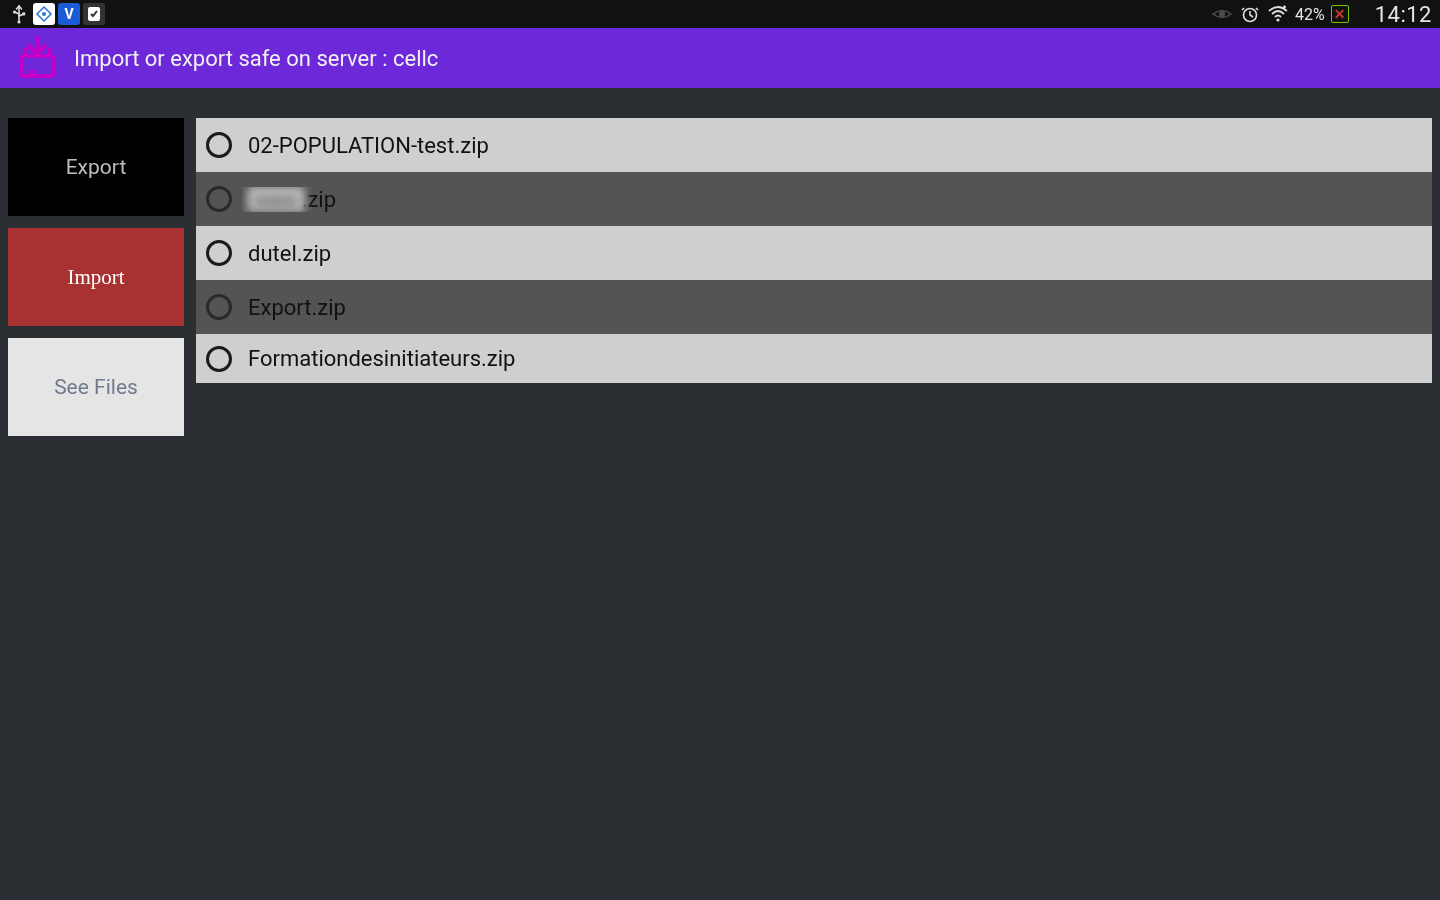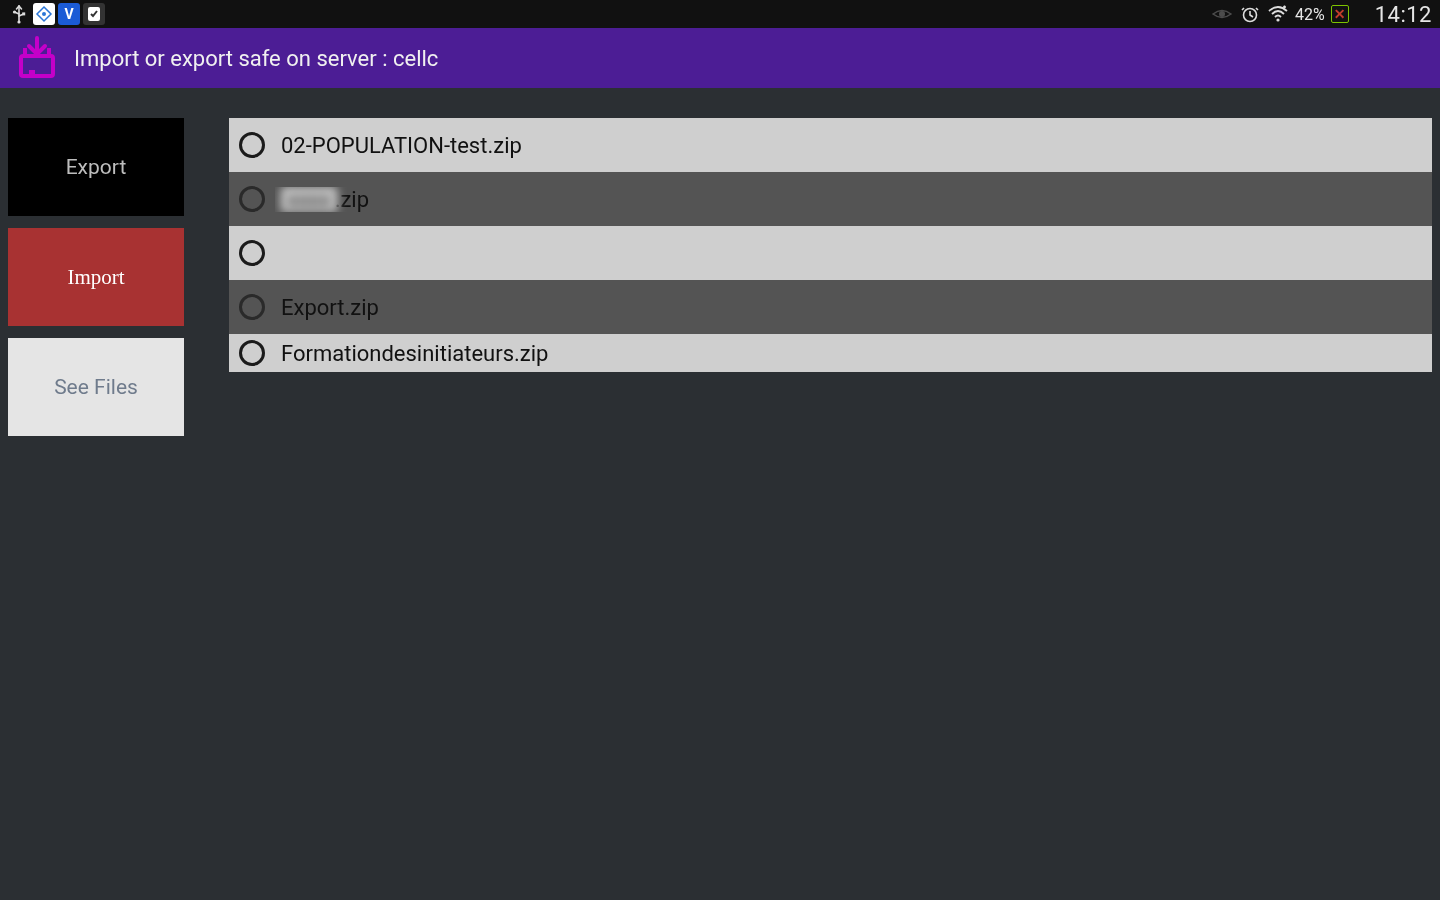--- a/index.html
+++ b/index.html
@@ -24,21 +24,21 @@
   .sb-ico.sq.blue { background:#1b5bd6; color:#fff; }
   .sb-ico.sq.dark { background:#333; color:#fff; }
   .clock { font-size: 22px; font-weight: 400; letter-spacing: 0.5px; color:#e6e6e6; margin-left:20px;}
   .batt-txt { font-size: 16px; color:#e6e6e6; }
   .x-badge{ width:18px;height:18px;border:1px solid #7cc200;display:flex;align-items:center;justify-content:center;color:#c23c2b;font-weight:700;font-size:14px;border-radius:2px;}
   .eye-ico{ width:22px;height:22px;opacity:.5;}
 
   
   .app-bar {
     height: 60px;
-    background: #4c1d95;
+    background: #6d28d9;
     display: flex;
     align-items: center;
     padding: 0 14px;
     gap: 14px;
   }
   .app-title { color: #f0f0f0; font-size: 22px; font-weight: 400; }
   .app-icon { width: 46px; height: 46px; display:flex; align-items:center; justify-content:center; }
 
   
   .main {
@@ -72,25 +72,24 @@
     overflow: hidden;
   }
   .file-row {
     height: 54px;
     display: flex;
     align-items: center;
     gap: 10px;
     padding: 0 10px;
     font-size: 22px;
     color: #111;
-    margin-left: 33px;
   }
   .file-row:nth-child(odd)  { background: #cfcfcf; }
   .file-row:nth-child(even) { background: #545454; }
-  .file-row:last-child{ height:38px; }
+  .file-row:last-child{ height:49px; }
 
   .radio {
     width: 26px; height: 26px;
     border: 3px solid #1b1b1b;
     border-radius: 50%;
     flex: 0 0 26px;
   }
   .file-row:nth-child(even) .radio { border-color:#2a2a2a; }
   .file-label {
     flex: 1;
@@ -199,20 +198,21 @@
       <span class="file-label">02-POPULATION-test.zip</span>
     </div>
     <div class="file-row">
       <span class="radio"></span>
       <span class="file-label">
         <span class="blur">xxxx</span><span>.zip</span>
       </span>
     </div>
     <div class="file-row">
       <span class="radio"></span>
+      <span class="file-label">dutel.zip</span>
     </div>
     <div class="file-row">
       <span class="radio"></span>
       <span class="file-label">Export.zip</span>
     </div>
     <div class="file-row">
       <span class="radio"></span>
       <span class="file-label">Formationdesinitiateurs.zip</span>
     </div>
   </div>

